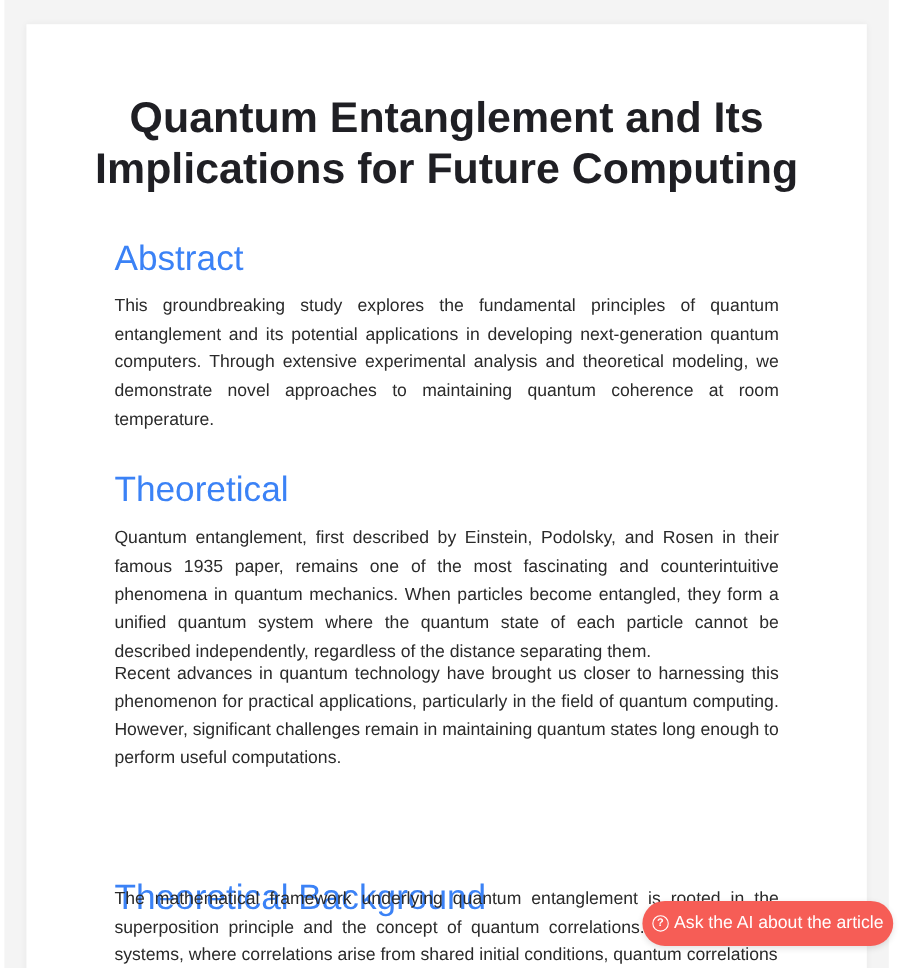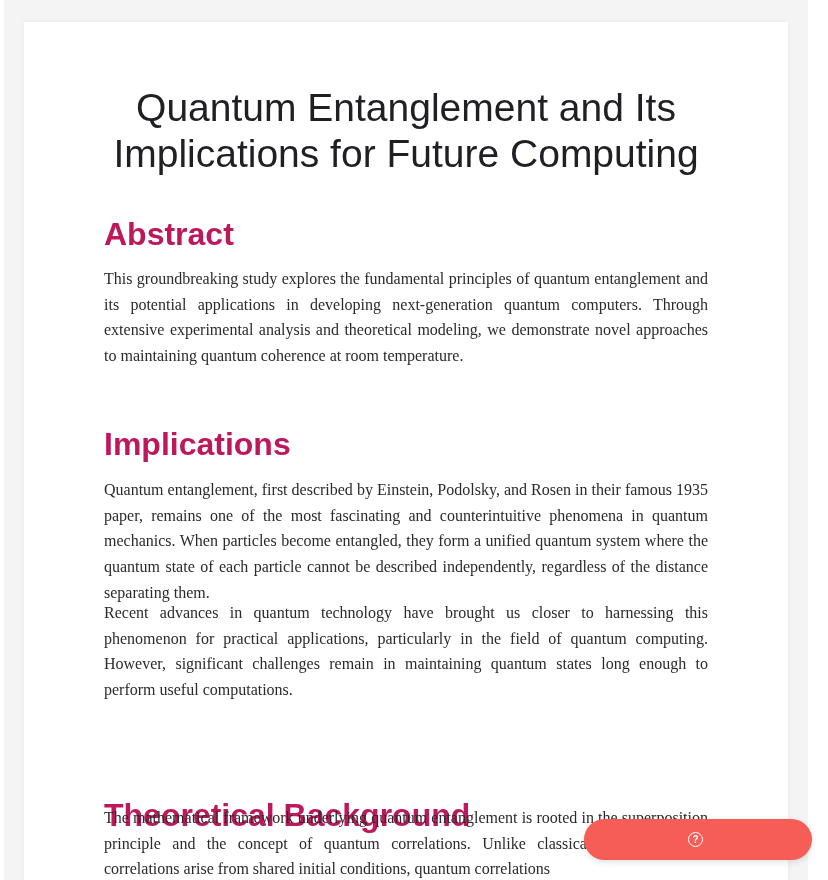--- a/index.html
+++ b/index.html
@@ -17,30 +17,30 @@
     position: absolute; left: 24px; top: 22px; width: 764px; height: 900px;
     background: #ffffff;
     box-shadow: 0 0 6px rgba(0,0,0,0.05);
   }
   .content {
     position: absolute; left: 80px; top: 0; width: 604px;
     color: #222222;
   }
   h1 {
     margin: 0; position: absolute; top: 63px; left: -20px; width: 644px;
-    text-align: center; font-weight: normal;
+    text-align: center; font-weight: bold;
     font-size: 39px; line-height: 46px; color: #1f1f24;
   }
   h2 {
-    margin: 0; font-weight: bold; font-size: 32px; line-height: 38px;
-    color: #be185d; position: absolute; left: 0;
+    margin: 0; font-weight: normal; font-size: 32px; line-height: 38px;
+    color: #3b82f6; position: absolute; left: 0;
   }
   p {
     margin: 0; font-size: 16px; line-height: 25.7px; text-align: justify;
-    color: #2a2a2a; position: absolute; left: 0; width: 604px; font-family: Liberation Serif, serif;
+    color: #2a2a2a; position: absolute; left: 0; width: 604px;
   }
   .ask-button {
     position: absolute; left: 584px; top: 819px; width: 228px; height: 41px;
     background: #f65d56; color: #ffffff; border-radius: 21px;
     display: flex; align-items: center; justify-content: center;
     font-size: 16px; cursor: pointer; border: none;
     font-family: "Liberation Sans", sans-serif;
     box-shadow: 0 2px 6px rgba(0,0,0,0.12);
   }
   .ask-button .icon {
@@ -54,24 +54,25 @@
 
 <div class="page-bg"></div>
 
 <div class="card">
   <div class="content">
     <h1>Quantum Entanglement and Its Implications for Future Computing</h1>
 
     <h2 style="top:193px">Abstract</h2>
     <p style="top:244px">This groundbreaking study explores the fundamental principles of quantum entanglement and its potential applications in developing next-generation quantum computers. Through extensive experimental analysis and theoretical modeling, we demonstrate novel approaches to maintaining quantum coherence at room temperature.</p>
 
-    <h2 style="top:403px">Implications</h2>
+    <h2 style="top:403px">Theoretical</h2>
     <p style="top:455px">Quantum entanglement, first described by Einstein, Podolsky, and Rosen in their famous 1935 paper, remains one of the most fascinating and counterintuitive phenomena in quantum mechanics. When particles become entangled, they form a unified quantum system where the quantum state of each particle cannot be described independently, regardless of the distance separating them.</p>
     <p style="top:578px">Recent advances in quantum technology have brought us closer to harnessing this phenomenon for practical applications, particularly in the field of quantum computing. However, significant challenges remain in maintaining quantum states long enough to perform useful computations.</p>
 
     <h2 style="top:774px">Theoretical Background</h2>
     <p style="top:783px">The mathematical framework underlying quantum entanglement is rooted in the superposition principle and the concept of quantum correlations. Unlike classical systems, where correlations arise from shared initial conditions, quantum correlations</p>
   </div>
 </div>
 
 <button class="ask-button">
   <span class="icon">?</span>
+  <span>Ask the AI about the article</span>
 </button>
 
 </body></html>

